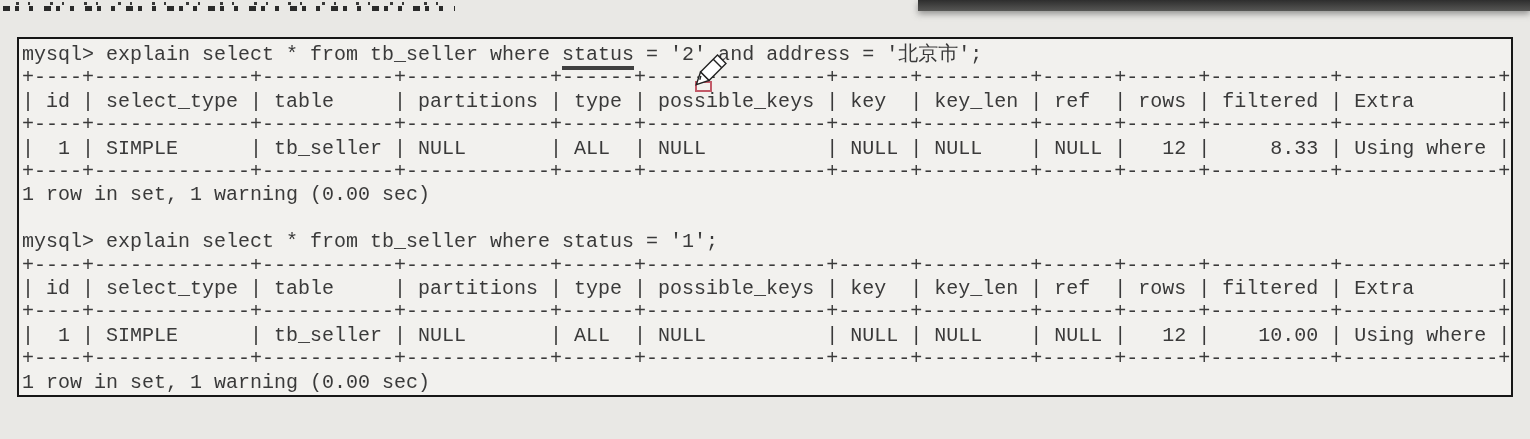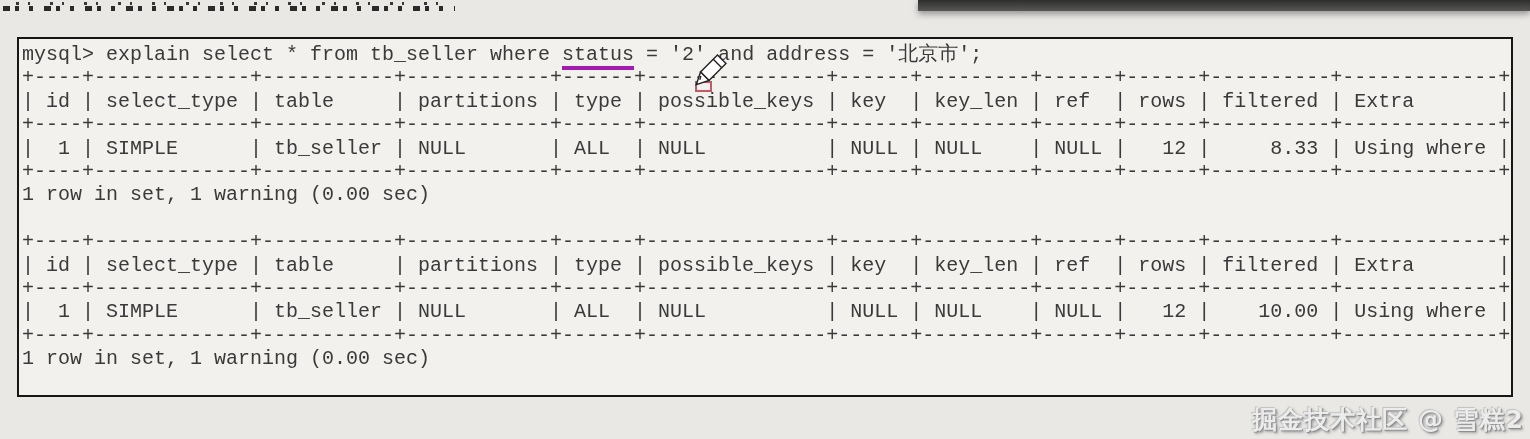--- a/index.html
+++ b/index.html
@@ -39,21 +39,21 @@
     border: 2px solid #161616;
     padding: 4px 0 0 3px;
   }
   .tline {
     white-space: pre;
     font-size: 20px;
     line-height: 23.4px;
     min-height: 23.4px;
     color: #3a3a3a;
   }
-  .underline-red { border-bottom: 4px solid #a21caf; }
+  .underline-red { border-bottom: 4px solid #404040; }
   .marker-rect {
     position: absolute; left: 695px; top: 81px; width: 17px; height: 11px;
     border: 2px solid #c25a68;
   }
   .pencil-cursor { position: absolute; left: 688px; top: 50px; }
   .watermark {
     position: absolute; right: 6px; bottom: 3px;
     font-family: "DejaVu Sans", sans-serif;
     font-size: 25px; font-weight: bold; color: #ececec;
     text-shadow: 1px 1px 1px #8a8a8a, -1px -1px 1px #c0c0c0, 2px 2px 3px #9a9a9a;
@@ -74,34 +74,34 @@
 
   <div class="terminal">
     <div class="tline"><span>mysql&gt; explain select * from tb_seller where </span><span class="underline-red">status</span><span> = '2' and address = '北京市';</span></div>
     <div class="tline">+----+-------------+-----------+------------+------+---------------+------+---------+------+------+----------+-------------+</div>
     <div class="tline">| id | select_type | table     | partitions | type | possible_keys | key  | key_len | ref  | rows | filtered | Extra       |</div>
     <div class="tline">+----+-------------+-----------+------------+------+---------------+------+---------+------+------+----------+-------------+</div>
     <div class="tline">|  1 | SIMPLE      | tb_seller | NULL       | ALL  | NULL          | NULL | NULL    | NULL |   12 |     8.33 | Using where |</div>
     <div class="tline">+----+-------------+-----------+------------+------+---------------+------+---------+------+------+----------+-------------+</div>
     <div class="tline">1 row in set, 1 warning (0.00 sec)</div>
     <div class="tline"></div>
+    <div class="tline">mysql&gt; explain select * from tb_seller where status = '1';</div>
     <div class="tline">+----+-------------+-----------+------------+------+---------------+------+---------+------+------+----------+-------------+</div>
     <div class="tline">| id | select_type | table     | partitions | type | possible_keys | key  | key_len | ref  | rows | filtered | Extra       |</div>
     <div class="tline">+----+-------------+-----------+------------+------+---------------+------+---------+------+------+----------+-------------+</div>
     <div class="tline">|  1 | SIMPLE      | tb_seller | NULL       | ALL  | NULL          | NULL | NULL    | NULL |   12 |    10.00 | Using where |</div>
     <div class="tline">+----+-------------+-----------+------------+------+---------------+------+---------+------+------+----------+-------------+</div>
     <div class="tline">1 row in set, 1 warning (0.00 sec)</div>
   </div>
 
   <div class="marker-rect"></div>
 
   <svg class="pencil-cursor" width="42" height="44" viewBox="0 0 42 44">
     <g transform="rotate(45 21 22)" fill="#ffffff" stroke="#222222" stroke-width="1.4">
       <rect x="15" y="4" width="12" height="24"></rect>
       <line x1="15" y1="10" x2="27" y2="10"></line>
       <path d="M15 28 L27 28 L21 40 Z"></path>
       <line x1="18" y1="30.5" x2="20" y2="34"></line>
     </g>
   </svg>
 
-  <div class="watermark">掘金技术社区 @ 雪糕2</div>
 
 </div>
 
 </body></html>

